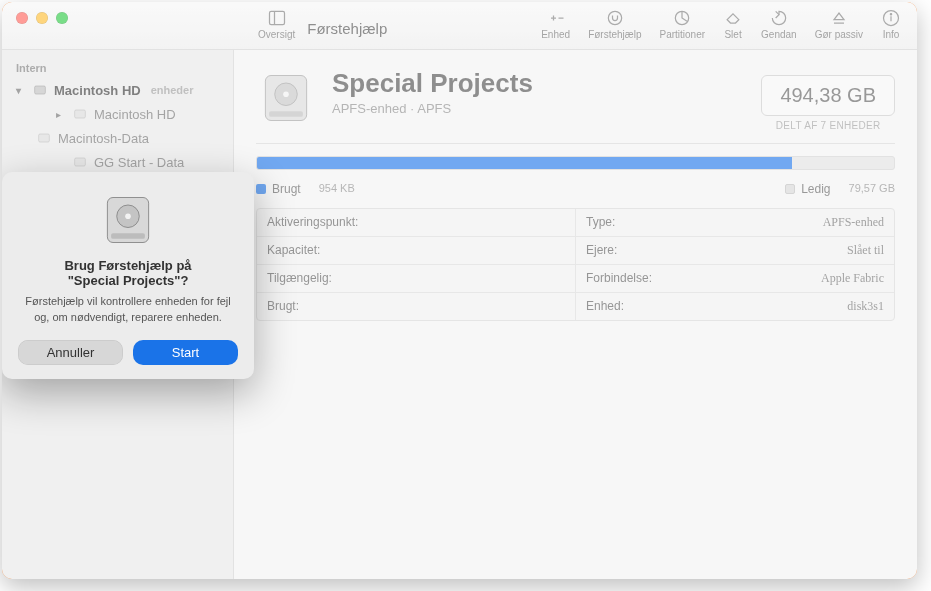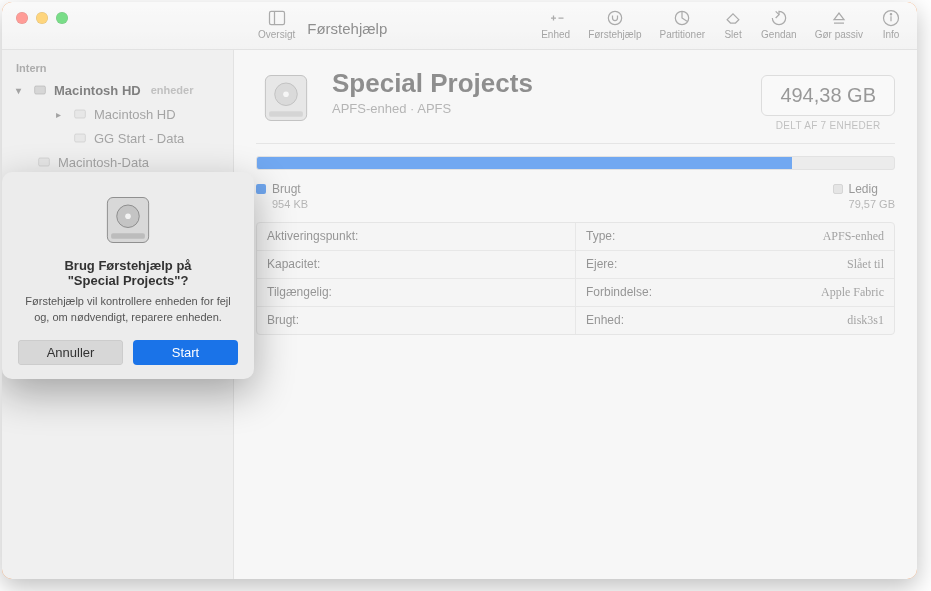--- a/index.html
+++ b/index.html
@@ -113,21 +113,21 @@
     position: relative; overflow: hidden; border: 1px solid #d0d0d0;
   }
   .usage-bar .used {
     position: absolute; left: 0; top: 0; bottom: 0;
     background: #1a73e8;
   }
   .usage-legend {
     display: flex; justify-content: space-between;
     font-size: 12px; color: #5a5a5a;
   }
-  .usage-legend .lg { display: flex; flex-direction: column; gap: 2px; }
+  .usage-legend .lg { display: flex; flex-direction: row; gap: 2px; }
   .usage-legend .lg .row1 { display: flex; align-items: center; gap: 6px; }
   .usage-legend .sq { width: 10px; height: 10px; border-radius: 2px; display: inline-block; }
   .usage-legend .sq.blue { background: #1a73e8; }
   .usage-legend .sq.gray { background: #d5d5d5; border: 1px solid #bcbcbc; }
   .usage-legend .val { font-size: 11px; color: #8a8a8a; padding-left: 16px; }
   .info-table {
     border: 1px solid #d5d5d5;
     border-radius: 4px;
     font-size: 12px;
     background: #efefef;
@@ -157,21 +157,21 @@
     padding: 18px 16px 14px 16px;
     text-align: center;
     color: #333;
   }
   .dialog .dlg-icon { width: 60px; height: 60px; margin: 0 auto 8px auto; }
   .dialog .dlg-title { font-size: 13px; font-weight: 700; margin-bottom: 6px; }
   .dialog .dlg-msg { font-size: 11px; color: #555; line-height: 1.45; margin-bottom: 14px; }
   .dialog .dlg-btns { display: flex; gap: 10px; }
   .dialog button {
     flex: 1; font-size: 13px;
-    border-radius: 4px; border: none;
+    border-radius: 10px; border: none;
     padding: 5px 0;
     cursor: pointer;
   }
   .dialog .btn-cancel { background: #d7d7d7; color: #333; box-shadow: inset 0 0 0 0.5px rgba(0,0,0,0.1); }
   .dialog .btn-start { background: #1a73e8; color: #fff; }
 
   .disk-svg { width: 100%; height: 100%; }
 </style>
 </head>
 <body>
@@ -266,33 +266,33 @@
       </div>
 
       <div class="sb-item sub2">
         <span class="disclosure">▸</span>
         <svg class="disk-icon" viewBox="0 0 24 24">
             <rect x="4" y="6" width="16" height="12" rx="2" fill="#d8d8d8" stroke="#aaa"></rect>
           </svg>
         <span>Macintosh HD</span>
       </div>
 
+      <div class="sb-item sub">
+        <svg class="disk-icon" viewBox="0 0 24 24">
+            <rect x="4" y="6" width="16" height="12" rx="2" fill="#d8d8d8" stroke="#aaa"></rect>
+          </svg>
+        <span>Macintosh-Data</span>
+      </div>
+
       <div class="sb-item sub2">
         <span class="disclosure"></span>
         <svg class="disk-icon" viewBox="0 0 24 24">
             <rect x="4" y="6" width="16" height="12" rx="2" fill="#d8d8d8" stroke="#aaa"></rect>
           </svg>
         <span>GG Start - Data</span>
-      </div>
-
-      <div class="sb-item sub">
-        <svg class="disk-icon" viewBox="0 0 24 24">
-            <rect x="4" y="6" width="16" height="12" rx="2" fill="#d8d8d8" stroke="#aaa"></rect>
-          </svg>
-        <span>Macintosh-Data</span>
       </div>
 
       <div class="sb-item sub selected">
         <svg class="disk-icon" viewBox="0 0 24 24">
             <rect x="4" y="6" width="16" height="12" rx="2" fill="#d8d8d8" stroke="#aaa"></rect>
           </svg>
         <span>Special Projects</span>
       </div>
     </div>
 

